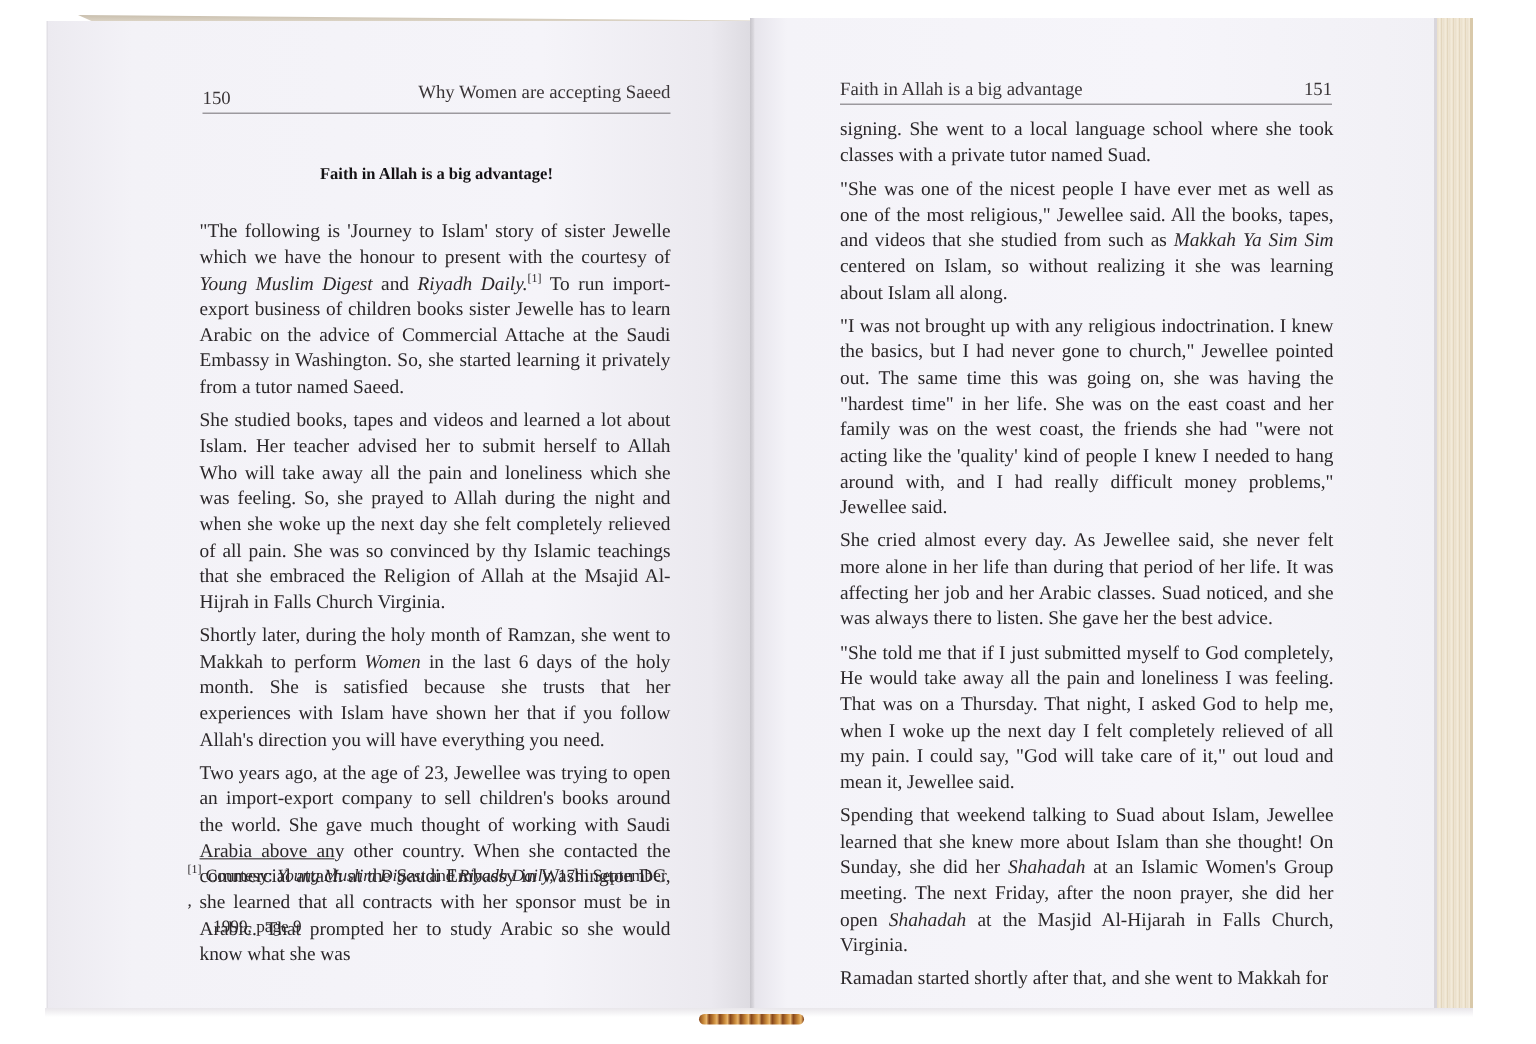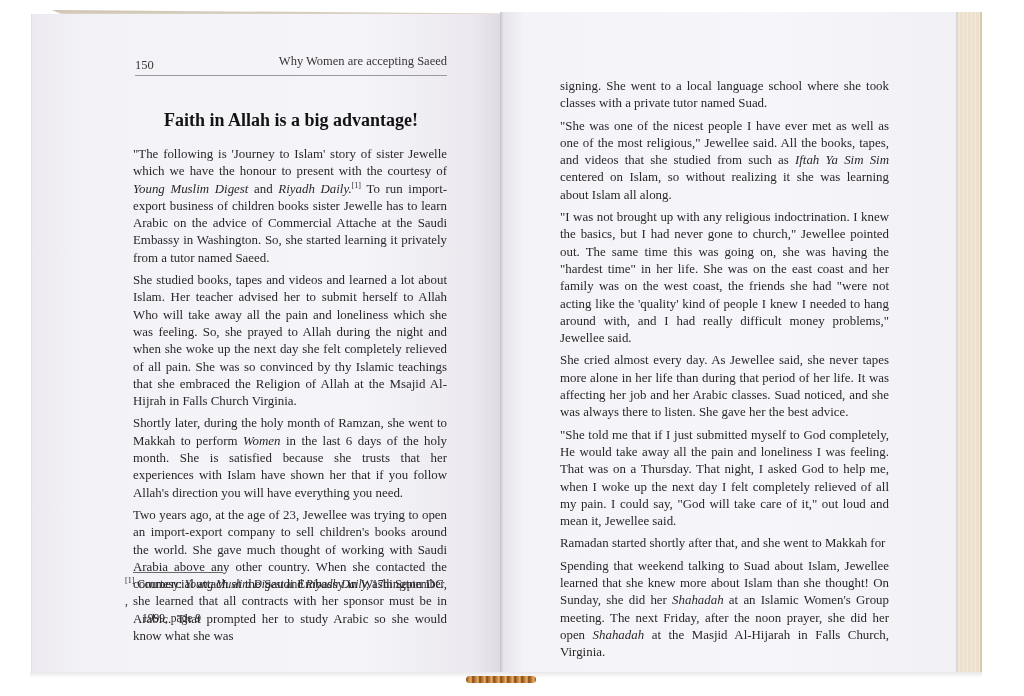--- a/index.html
+++ b/index.html
@@ -58,21 +58,21 @@
     }
     .rh-left { left: 135px; top: 54px; width: 312px; height: 22px; }
     .rh-left .num { position: absolute; left: 0; bottom: 2px; }
     .rh-left .title { position: absolute; right: 0; top: 0; }
     .rh-right { left: 560px; top: 52px; width: 328px; height: 18px; }
     .rh-right .title { position: absolute; left: 0; top: 0; }
     .rh-right .num { position: absolute; right: 0; top: 0; }
 
     .chapter-title {
       position: absolute; left: 135px; top: 110px; width: 312px;
-      text-align: center; font-weight: bold; font-size: 18px; color: #151214;
+      text-align: center; font-weight: bold; font-size: 11px; color: #151214;
     }
 
     .col {
       position: absolute; font-size: 12.9px; line-height: 17.3px;
       text-align: justify; color: #2b2729;
     }
     .col p { margin-bottom: 5px; }
     .col-left { left: 133px; top: 146px; width: 314px; }
     .col-right { left: 560px; top: 78px; width: 329px; }
     .col i { font-style: italic; }
@@ -116,23 +116,27 @@
     <p><span>Shortly later, during the holy month of Ramzan, she went to Makkah to perform </span><i>Women</i><span> in the last 6 days of the holy month. She is satisfied because she trusts that her experiences with Islam have shown her that if you follow Allah's direction you will have everything you need.</span></p>
     <p>Two years ago, at the age of 23, Jewellee was trying to open an import-export company to sell children's books around the world. She gave much thought of working with Saudi Arabia above any other country. When she contacted the commercial attach at the Saudi Embassy in Washington DC, she learned that all contracts with her sponsor must be in Arabic. That prompted her to study Arabic so she would know what she was</p>
   </div>
 
   <div class="fn-rule"></div>
   <div class="footnote">
     <sup>[1]</sup><span> Courtesy: </span><i>Young Muslim Digest</i><span> and </span><i>Riyadh Daily,</i><span> 17th September ,</span>
     <span class="line2">1999, page 9</span>
   </div>
 
+  <div class="running-head rh-right">
+    <span class="title">Faith in Allah is a big advantage</span>
+    <span class="num">151</span>
+  </div>
 
   <div class="col col-right">
     <p>signing. She went to a local language school where she took classes with a private tutor named Suad.</p>
-    <p><span>"She was one of the nicest people I have ever met as well as one of the most religious," Jewellee said. All the books, tapes, and videos that she studied from such as </span><i>Iftah Ya Sim Sim</i><span> centered on Islam, so without realizing it she was learning about Islam all along.</span></p>
+    <p><span>"She was one of the nicest people I have ever met as well as one of the most religious," Jewellee said. All the books, tapes, and videos that she studied from such as </span><i>Makkah Ya Sim Sim</i><span> centered on Islam, so without realizing it she was learning about Islam all along.</span></p>
     <p>"I was not brought up with any religious indoctrination. I knew the basics, but I had never gone to church," Jewellee pointed out. The same time this was going on, she was having the "hardest time" in her life. She was on the east coast and her family was on the west coast, the friends she had "were not acting like the 'quality' kind of people I knew I needed to hang around with, and I had really difficult money problems," Jewellee said.</p>
-    <p>She cried almost every day. As Jewellee said, she never tapes more alone in her life than during that period of her life. It was affecting her job and her Arabic classes. Suad noticed, and she was always there to listen. She gave her the best advice.</p>
+    <p>She cried almost every day. As Jewellee said, she never felt more alone in her life than during that period of her life. It was affecting her job and her Arabic classes. Suad noticed, and she was always there to listen. She gave her the best advice.</p>
     <p>"She told me that if I just submitted myself to God completely, He would take away all the pain and loneliness I was feeling. That was on a Thursday. That night, I asked God to help me, when I woke up the next day I felt completely relieved of all my pain. I could say, "God will take care of it," out loud and mean it, Jewellee said.</p>
+    <p><span>Spending that weekend talking to Suad about Islam, Jewellee learned that she knew more about Islam than she thought! On Sunday, she did her </span><i>Shahadah</i><span> at an Islamic Women's Group meeting. The next Friday, after the noon prayer, she did her open </span><i>Shahadah</i><span> at the Masjid Al-Hijarah in Falls Church, Virginia.</span></p>
     <p>Ramadan started shortly after that, and she went to Makkah for</p>
-    <p><span>Spending that weekend talking to Suad about Islam, Jewellee learned that she knew more about Islam than she thought! On Sunday, she did her </span><i>Shahadah</i><span> at an Islamic Women's Group meeting. The next Friday, after the noon prayer, she did her open </span><i>Shahadah</i><span> at the Masjid Al-Hijarah in Falls Church, Virginia.</span></p>
   </div>
 </div>
 
 </body></html>

